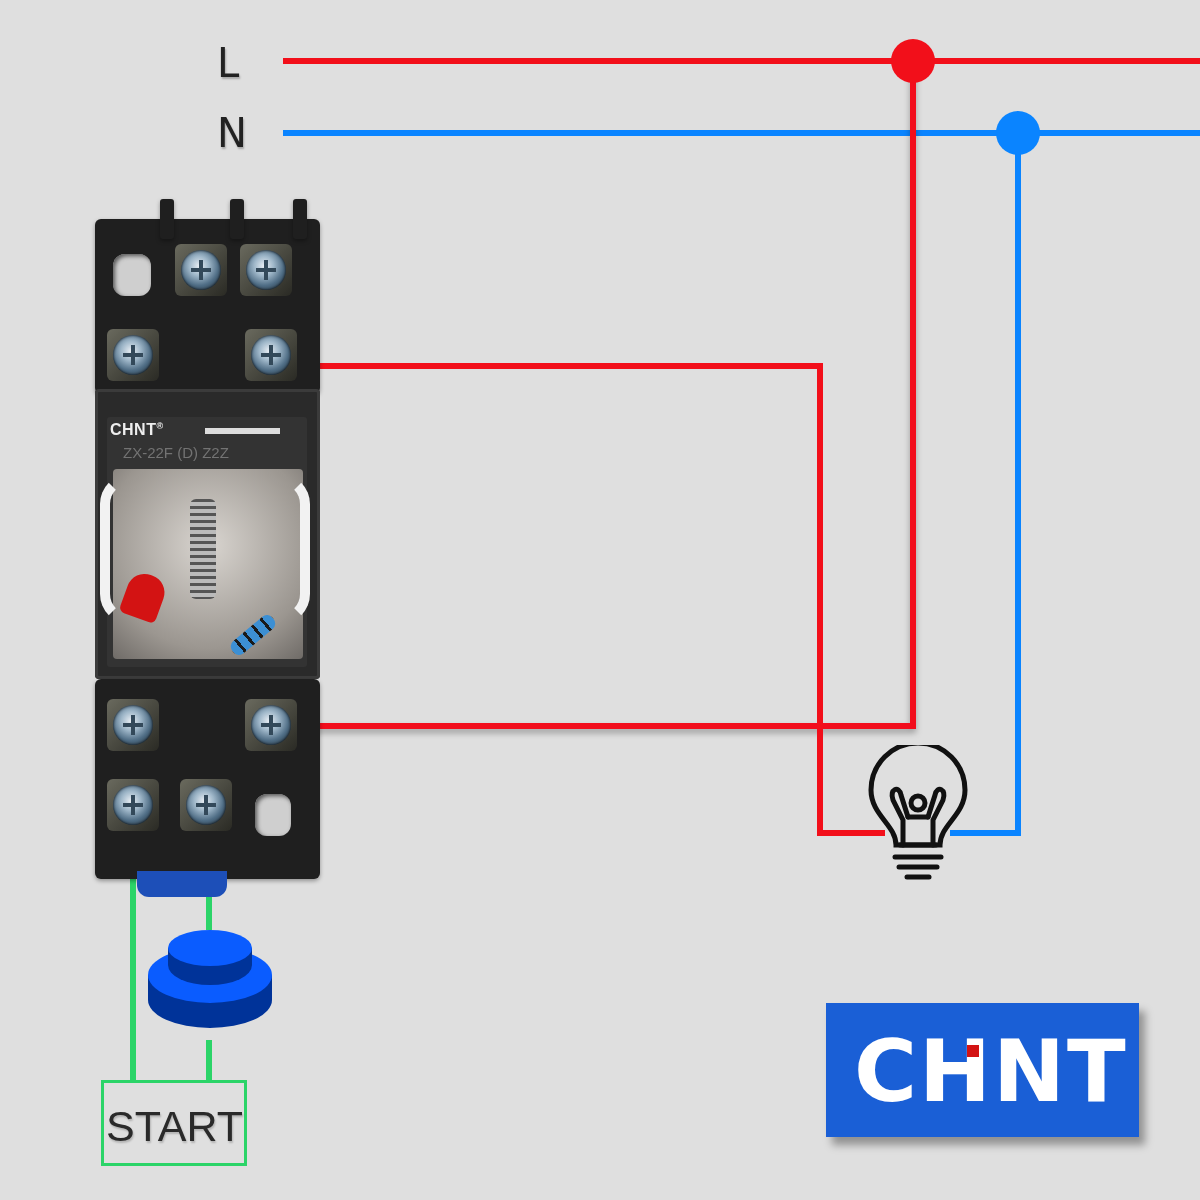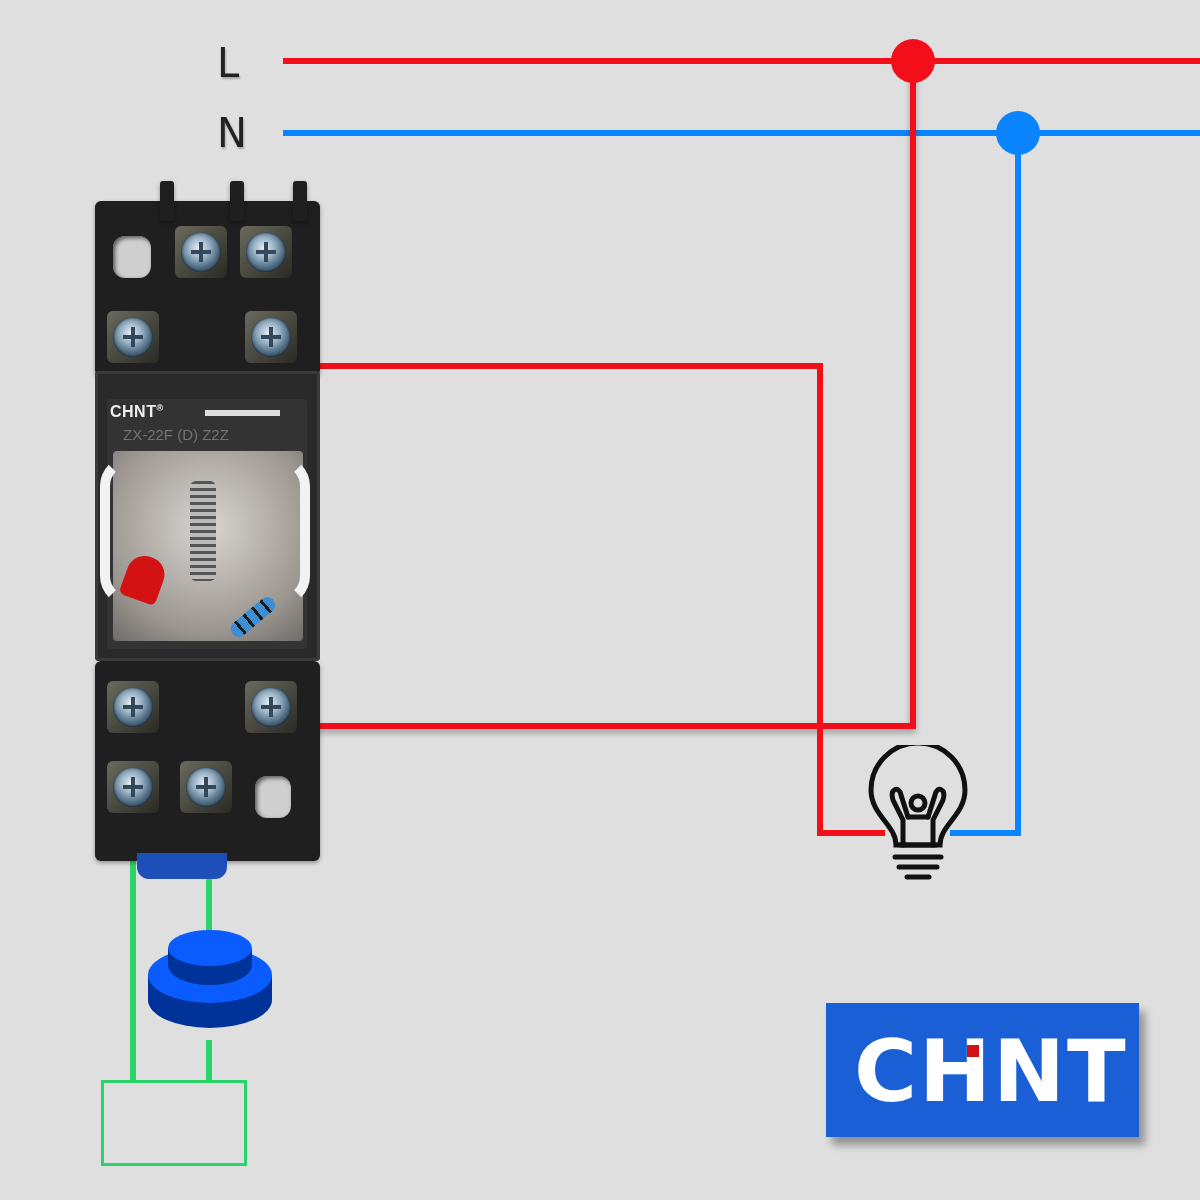--- a/index.html
+++ b/index.html
@@ -12,21 +12,21 @@
   #stage { position: absolute; left: 0; top: 0; width: 1200px; height: 1200px; }
   .line-label {
     position: absolute; font-family: "DejaVu Sans", sans-serif;
     font-size: 40px; color: #222; font-weight: 500;
     text-shadow: 1px 2px 2px rgba(0,0,0,0.25);
   }
   #label-l { left: 217px; top: 40px; }
   #label-n { left: 217px; top: 110px; }
 
   
-  #relay { position: absolute; left: 95px; top: 181px; width: 214px; height: 690px; }
+  #relay { position: absolute; left: 95px; top: 199px; width: 214px; height: 690px; }
   .relay-base {
     position: absolute; background: #1f1f1f; border-radius: 6px;
     box-shadow: 0 2px 4px rgba(0,0,0,0.35);
   }
   .screw {
     position: absolute; width: 52px; height: 52px; border-radius: 6px;
     background: linear-gradient(135deg,#6a6a5e,#2a2a24);
   }
   .screw::after {
     content: ""; position: absolute; left: 6px; top: 6px; width: 40px; height: 40px;
@@ -199,20 +199,21 @@
   <svg width="140" height="110" style="position:absolute;left:140px;top:930px;">
     <ellipse cx="70" cy="70" rx="62" ry="28" fill="#003399"></ellipse>
     <rect x="8" y="45" width="124" height="25" fill="#003399"></rect>
     <ellipse cx="70" cy="45" rx="62" ry="28" fill="#0a5cff"></ellipse>
     <ellipse cx="70" cy="35" rx="42" ry="20" fill="#003399"></ellipse>
     <rect x="28" y="18" width="84" height="17" fill="#003399"></rect>
     <ellipse cx="70" cy="18" rx="42" ry="18" fill="#0a5cff"></ellipse>
   </svg>
 
   <div id="start-box"></div>
+  <div id="start-text">START</div>
 
   <svg width="110" height="150" style="position:absolute;left:863px;top:745px;" fill="none" stroke="#111" stroke-width="5" stroke-linecap="round">
     <path d="M33,100 C33,80 8,70 8,45 A47,47 0 0 1 102,45 C102,70 77,80 77,100 Z"></path>
     <line x1="37" y1="100" x2="73" y2="100"></line>
     <line x1="32" y1="112" x2="78" y2="112"></line>
     <line x1="36" y1="122" x2="74" y2="122"></line>
     <line x1="44" y1="132" x2="66" y2="132"></line>
     <path d="M40,100 L40,75 L30,55 C26,44 36,40 38,50 L45,72"></path>
     <path d="M70,100 L70,75 L80,55 C84,44 74,40 72,50 L65,72"></path>
     <circle cx="55" cy="58" r="7"></circle>

